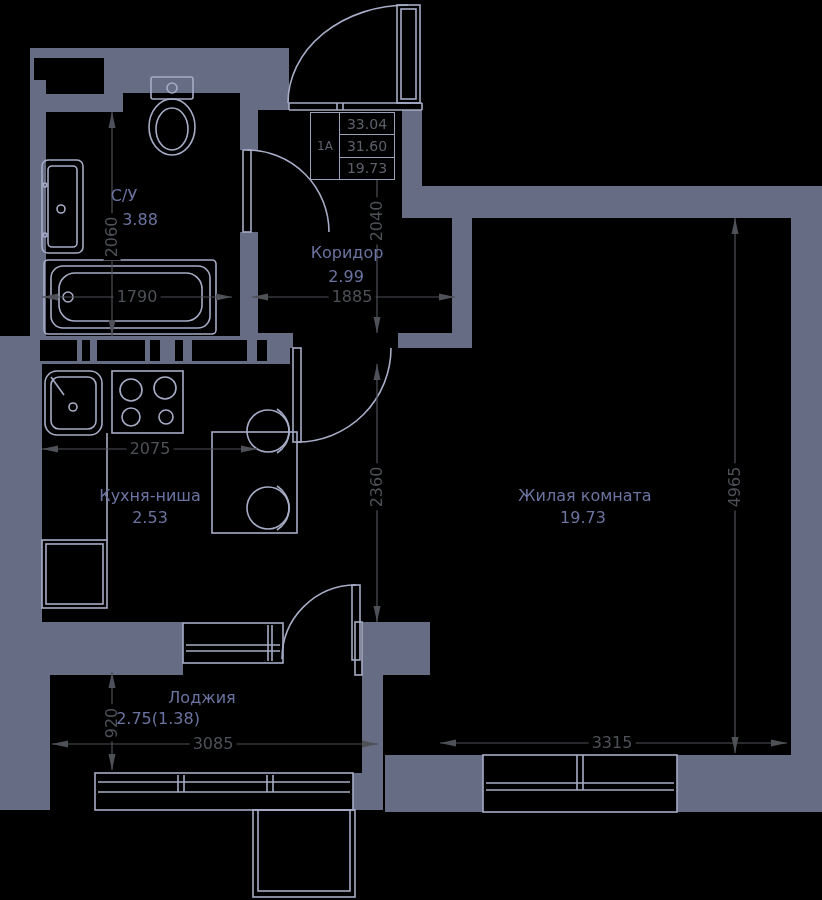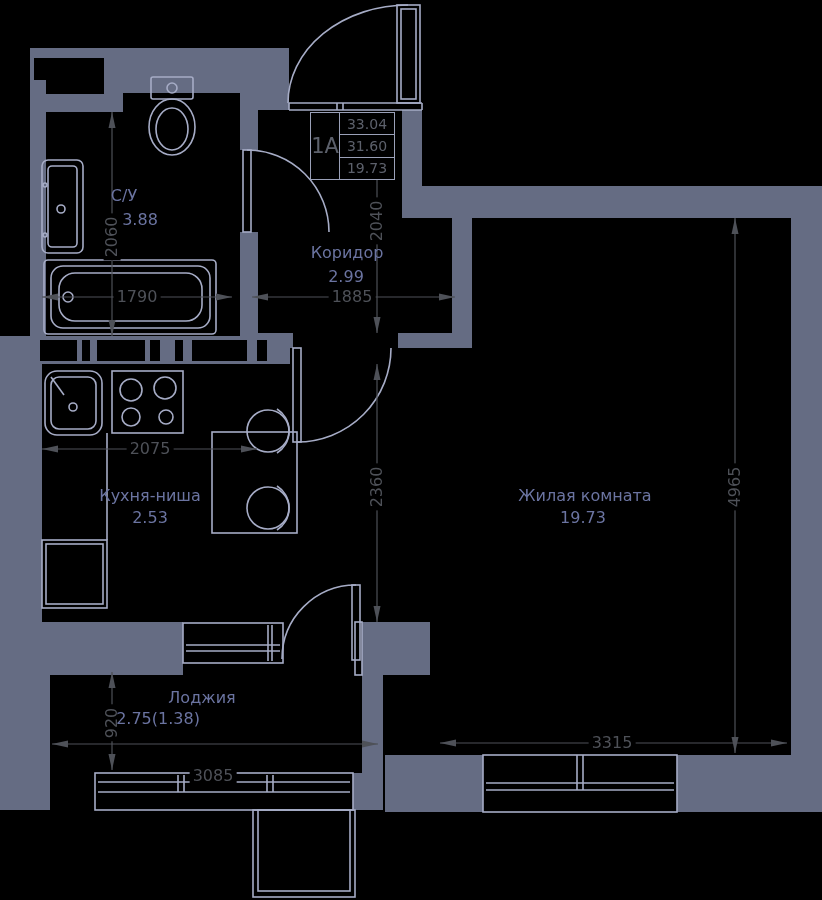--- a/index.html
+++ b/index.html
@@ -16,21 +16,21 @@
   .dimline{stroke:var(--dim);fill:none;stroke-width:1.2px;}
   .dimarrow{fill:var(--dim);stroke:none;}
   .lbl{position:absolute;transform:translate(-50%,-50%);color:var(--room);
        font-size:16px;white-space:nowrap;line-height:1.1;}
   .dimtxt{position:absolute;transform:translate(-50%,-50%);color:var(--dim);
        font-size:16px;background:var(--bg);padding:0 3px;white-space:nowrap;line-height:1.05;}
   .dimtxt.vert{transform:translate(-50%,-50%) rotate(-90deg);}
   .unit-box{position:absolute;left:310px;top:112px;width:85px;height:68px;
        background:var(--bg);border:1.5px solid var(--boxborder);display:flex;box-sizing:border-box;}
   .unit-cell{width:28px;border-right:1.5px solid var(--boxborder);display:flex;align-items:center;
-       justify-content:center;color:var(--boxtext);font-size:21px;}
+       justify-content:center;color:var(--boxtext);font-size:12px;}
   .unit-vals{flex:1;display:flex;flex-direction:column;}
   .unit-vals > div{flex:1;display:flex;align-items:center;justify-content:center;
        color:var(--boxtext);font-size:14px;}
   .unit-vals > div + div{border-top:1.5px solid var(--boxborder);}
 </style>
 </head>
 <body>
 
 <div id="plan">
 
@@ -232,21 +232,21 @@
   </svg>
 
   <div class="dimtxt vert" style="left:112px;top:237px;">2060</div>
   <div class="dimtxt" style="left:137px;top:297px;">1790</div>
   <div class="dimtxt" style="left:352px;top:297px;">1885</div>
   <div class="dimtxt vert" style="left:377px;top:221px;">2040</div>
   <div class="dimtxt vert" style="left:377px;top:487px;">2360</div>
   <div class="dimtxt" style="left:150px;top:449px;">2075</div>
   <div class="dimtxt vert" style="left:735px;top:487px;">4965</div>
   <div class="dimtxt vert" style="left:112px;top:723px;">920</div>
-  <div class="dimtxt" style="left:213px;top:776px;">3085</div>
+  <div class="dimtxt" style="left:213px;top:744px;">3085</div>
   <div class="dimtxt" style="left:612px;top:743px;">3315</div>
 
   <div class="lbl" style="left:124px;top:196px;">С/У</div>
   <div class="lbl" style="left:140px;top:220px;">3.88</div>
   <div class="lbl" style="left:347px;top:253px;">Коридор</div>
   <div class="lbl" style="left:346px;top:277px;">2.99</div>
   <div class="lbl" style="left:150px;top:496px;">Кухня-ниша</div>
   <div class="lbl" style="left:150px;top:518px;">2.53</div>
   <div class="lbl" style="left:585px;top:496px;">Жилая комната</div>
   <div class="lbl" style="left:583px;top:518px;">19.73</div>

